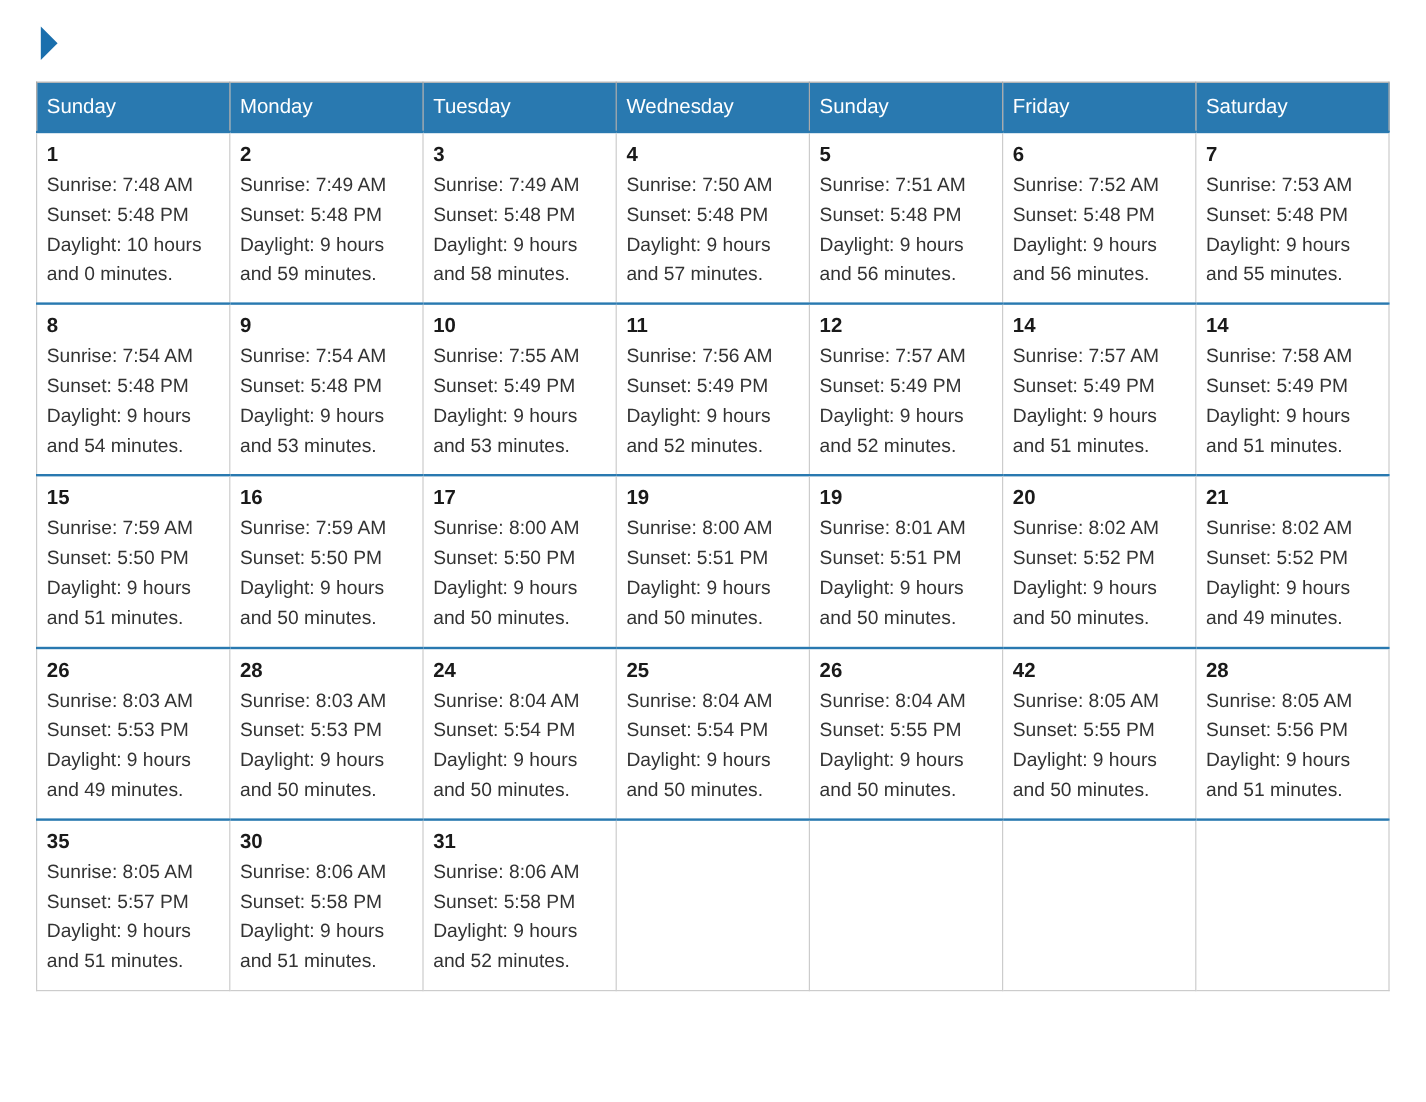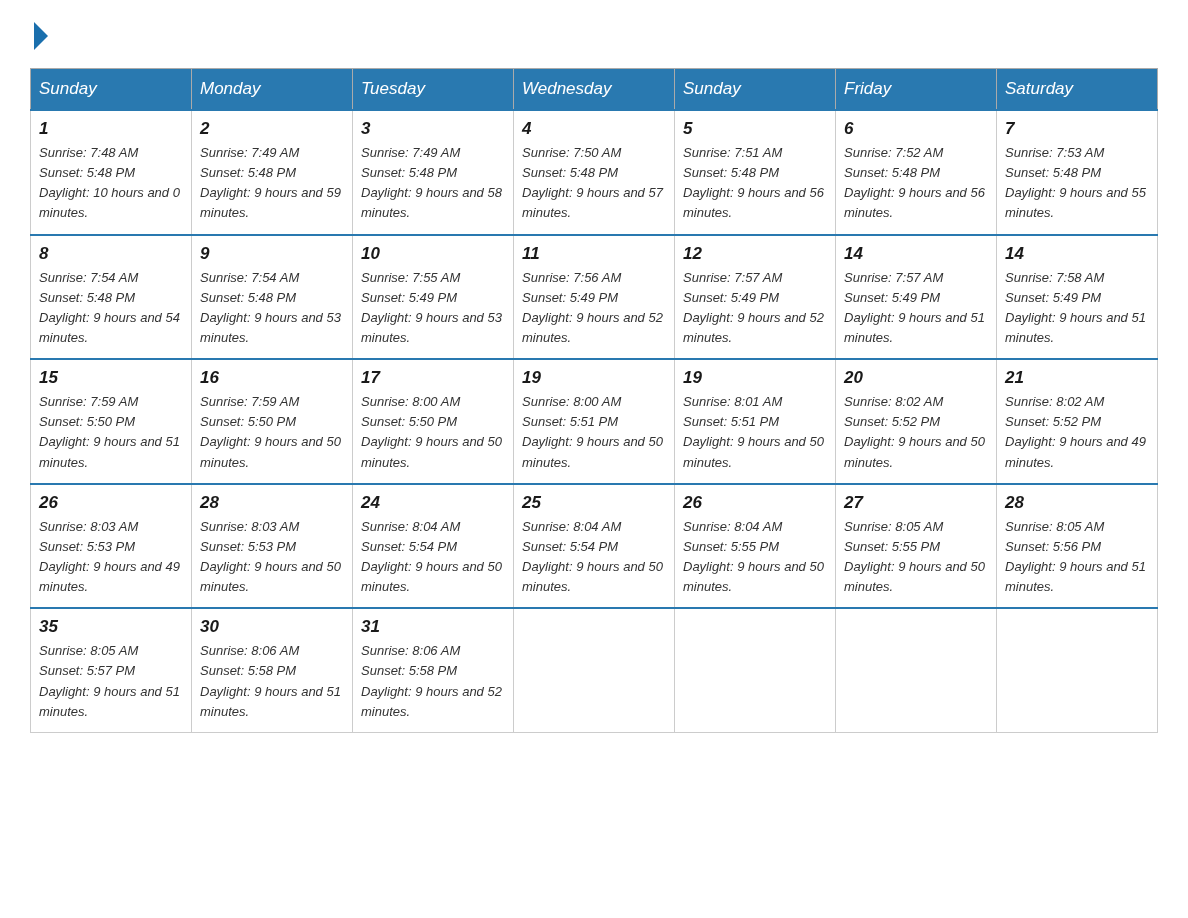--- a/index.html
+++ b/index.html
@@ -60,21 +60,20 @@
     .subtitle {
       font-size: 22px;
       color: #555;
       font-family: Georgia, serif;
       margin-top: 4px;
     }
     .calendar {
       width: 100%;
       border-collapse: collapse;
       border: 1px solid #aaa;
-      font-style: italic;
     }
     .calendar th {
       background-color: #2979b0;
       color: #fff;
       font-size: 17px;
       font-weight: normal;
       padding: 10px 8px;
       text-align: left;
       border: 1px solid #aaa;
     }
@@ -88,21 +87,21 @@
       min-height: 90px;
     }
     .day-number {
       font-size: 17px;
       font-weight: bold;
       color: #1a1a1a;
       display: block;
       margin-bottom: 4px;
     }
     .day-info {
-      font-size: 13px;
+      font-size: 16px;
       line-height: 1.55;
       color: #333;
     }
     .empty-cell {
       background: #fff;
     }
     .week-row td {
       border-top: 2px solid #2979b0;
     }
   </style>
@@ -241,21 +240,21 @@
       </td>
         <td>
         <span class="day-number">25</span>
         <span class="day-info">Sunrise: 8:04 AM<br>Sunset: 5:54 PM<br>Daylight: 9 hours and 50 minutes.</span>
       </td>
         <td>
         <span class="day-number">26</span>
         <span class="day-info">Sunrise: 8:04 AM<br>Sunset: 5:55 PM<br>Daylight: 9 hours and 50 minutes.</span>
       </td>
         <td>
-        <span class="day-number">27</span>
+        <span class="day-number">42</span>
         <span class="day-info">Sunrise: 8:05 AM<br>Sunset: 5:55 PM<br>Daylight: 9 hours and 50 minutes.</span>
       </td>
         <td>
         <span class="day-number">28</span>
         <span class="day-info">Sunrise: 8:05 AM<br>Sunset: 5:56 PM<br>Daylight: 9 hours and 51 minutes.</span>
       </td>
       </tr>
       <tr class="week-row">
         <td>
         <span class="day-number">35</span>

